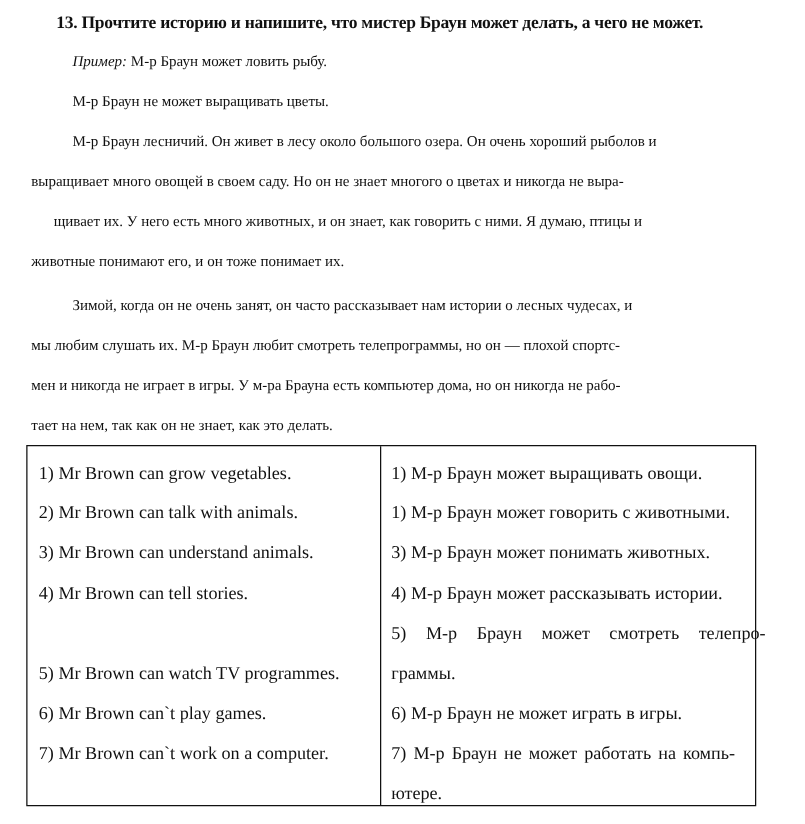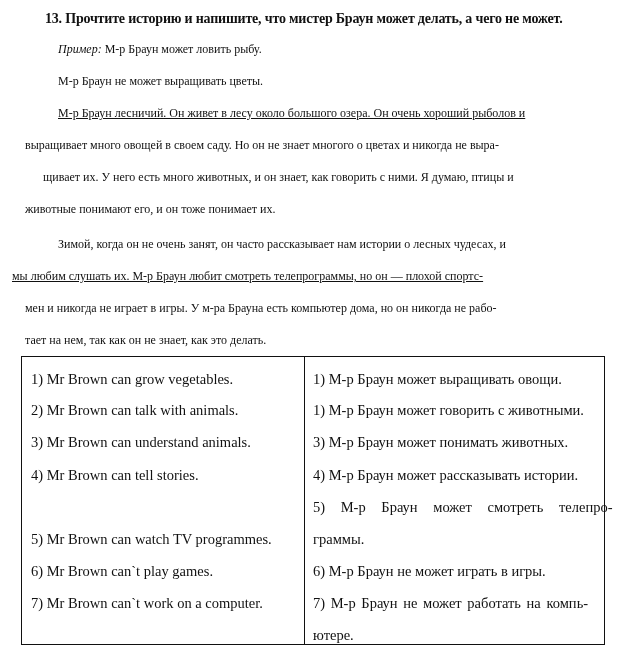--- a/index.html
+++ b/index.html
@@ -59,29 +59,29 @@
 <body>
 
 <div class="line heading" style="left:45px; top:10px;">13. Прочтите историю и напишите, что мистер Браун может делать, а чего не может.</div>
 
 <div class="line" style="left:58px; top:40px;">
   <span class="italic-lead">Пример:</span><span> М-р Браун может ловить рыбу.</span>
 </div>
 <div class="line" style="left:58px; top:72px;">М-р Браун не может выращивать цветы.</div>
 
 <div>
-  <div class="line" style="left:58px; top:104px; width:550px;text-decoration:underline;">М-р Браун лесничий. Он живет в лесу около большого озера. Он очень хороший рыболов и</div>
+  <div class="line" style="left:58px; top:104px; width:550px;">М-р Браун лесничий. Он живет в лесу около большого озера. Он очень хороший рыболов и</div>
   <div class="line" style="left:25px; top:136px; width:584px;">выращивает много овощей в своем саду. Но он не знает многого о цветах и никогда не выра-</div>
   <div class="line" style="left:43px; top:168px; width:584px;">щивает их. У него есть много животных, и он знает, как говорить с ними. Я думаю, птицы и</div>
   <div class="line" style="left:25px; top:200px;">животные понимают его, и он тоже понимает их.</div>
 </div>
 
 <div>
   <div class="line" style="left:58px; top:235px; width:550px;">Зимой, когда он не очень занят, он часто рассказывает нам истории о лесных чудесах, и</div>
-  <div class="line" style="left:12px; top:267px; width:584px;text-decoration:underline;">мы любим слушать их. М-р Браун любит смотреть телепрограммы, но он — плохой спортс-</div>
+  <div class="line" style="left:25px; top:267px; width:584px;">мы любим слушать их. М-р Браун любит смотреть телепрограммы, но он — плохой спортс-</div>
   <div class="line" style="left:25px; top:299px; width:584px;">мен и никогда не играет в игры. У м-ра Брауна есть компьютер дома, но он никогда не рабо-</div>
   <div class="line" style="left:25px; top:331px;">тает на нем, так как он не знает, как это делать.</div>
 </div>
 
 <div class="table">
   <div class="divider"></div>
 
   <div>
     <div class="cell-line" style="left:9px; top:13px;">1) Mr Brown can grow vegetables.</div>
     <div class="cell-line" style="left:9px; top:44px;">2) Mr Brown can talk with animals.</div>

